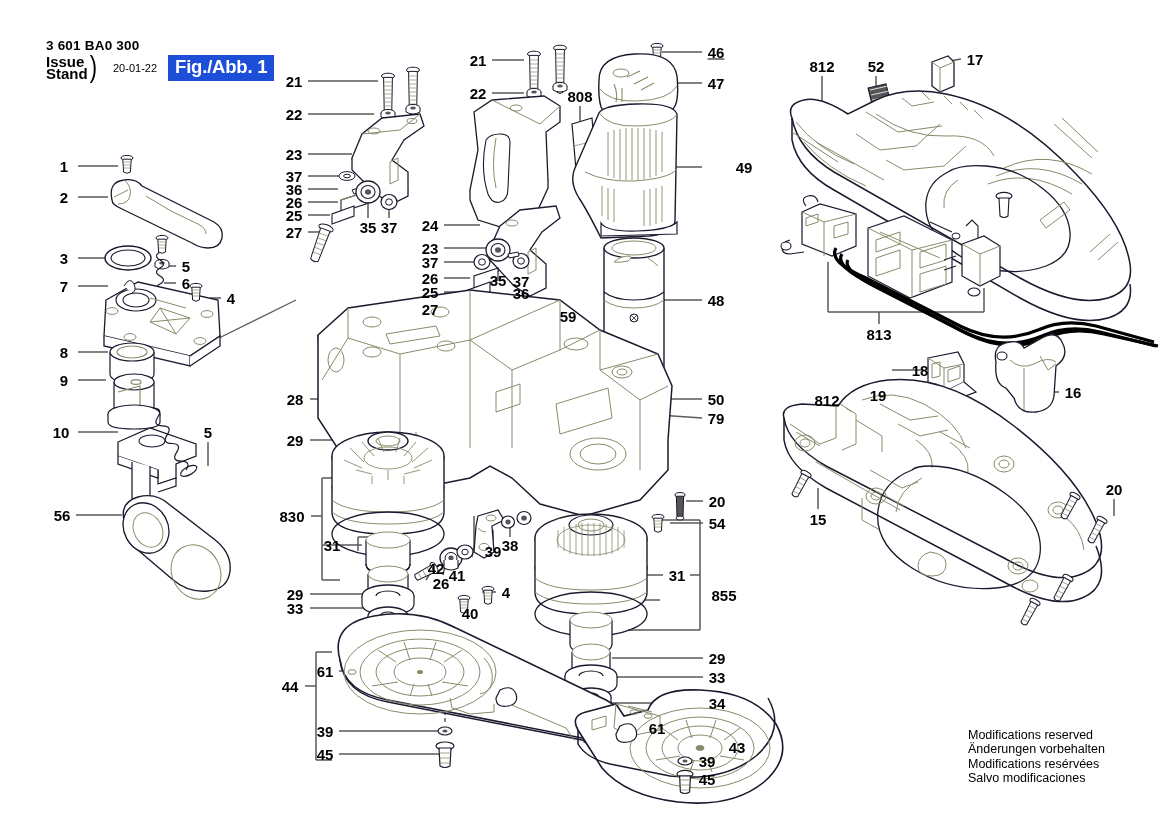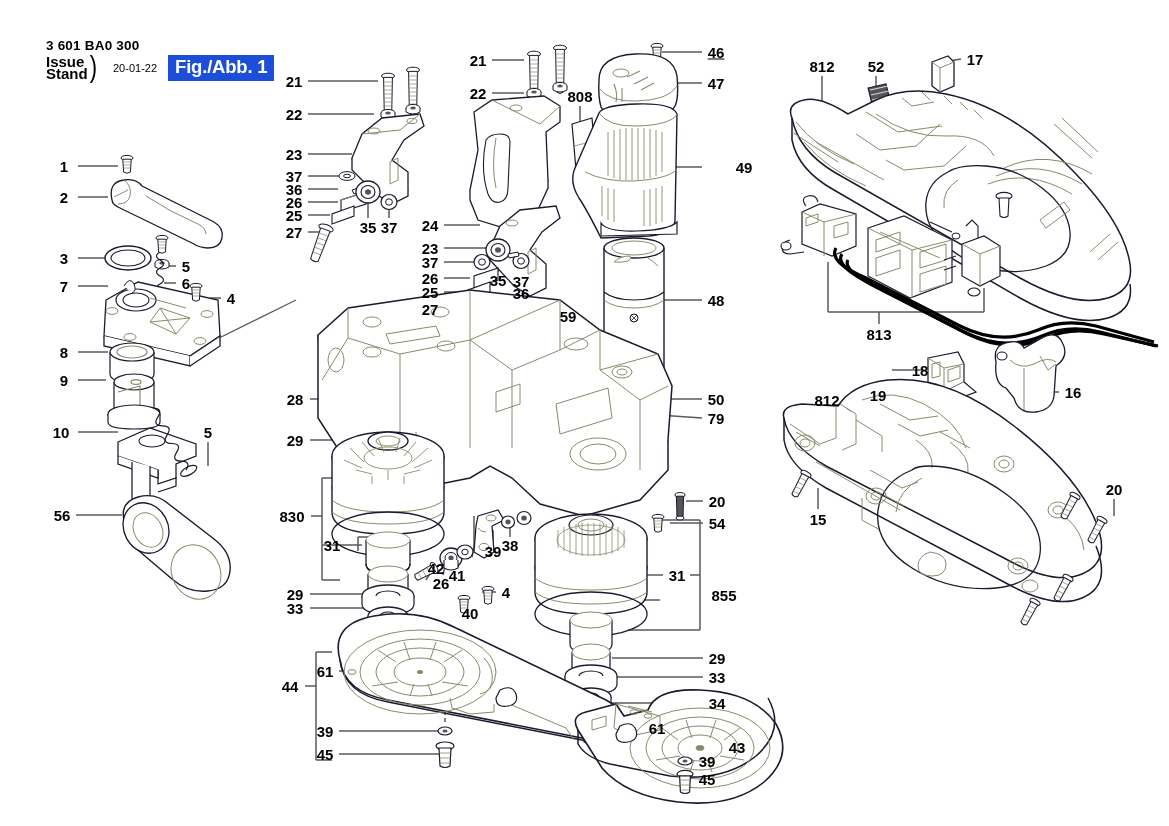--- a/index.html
+++ b/index.html
@@ -866,20 +866,26 @@
       <div class="issue-stand">
         <div>Issue</div>
         <div>Stand</div>
       </div>
       <div class="brace">)</div>
       <div class="hdr-date">20-01-22</div>
       <div class="figbox">Fig./Abb. 1</div>
     </div>
   </div>
 
+  <div class="footer">
+    <div>Modifications reserved</div>
+    <div>Änderungen vorbehalten</div>
+    <div>Modifications resérvées</div>
+    <div>Salvo modificaciones</div>
+  </div>
 
   <div id="callout-layer">
       <div class="lbl" style="left: 64px; top: 166px;">1</div>
       <div class="lbl" style="left: 64px; top: 197px;">2</div>
       <div class="lbl" style="left: 64px; top: 258px;">3</div>
       <div class="lbl" style="left: 64px; top: 286px;">7</div>
       <div class="lbl" style="left: 64px; top: 352px;">8</div>
       <div class="lbl" style="left: 64px; top: 380px;">9</div>
       <div class="lbl" style="left: 61px; top: 432px;">10</div>
       <div class="lbl" style="left: 208px; top: 432px;">5</div>

